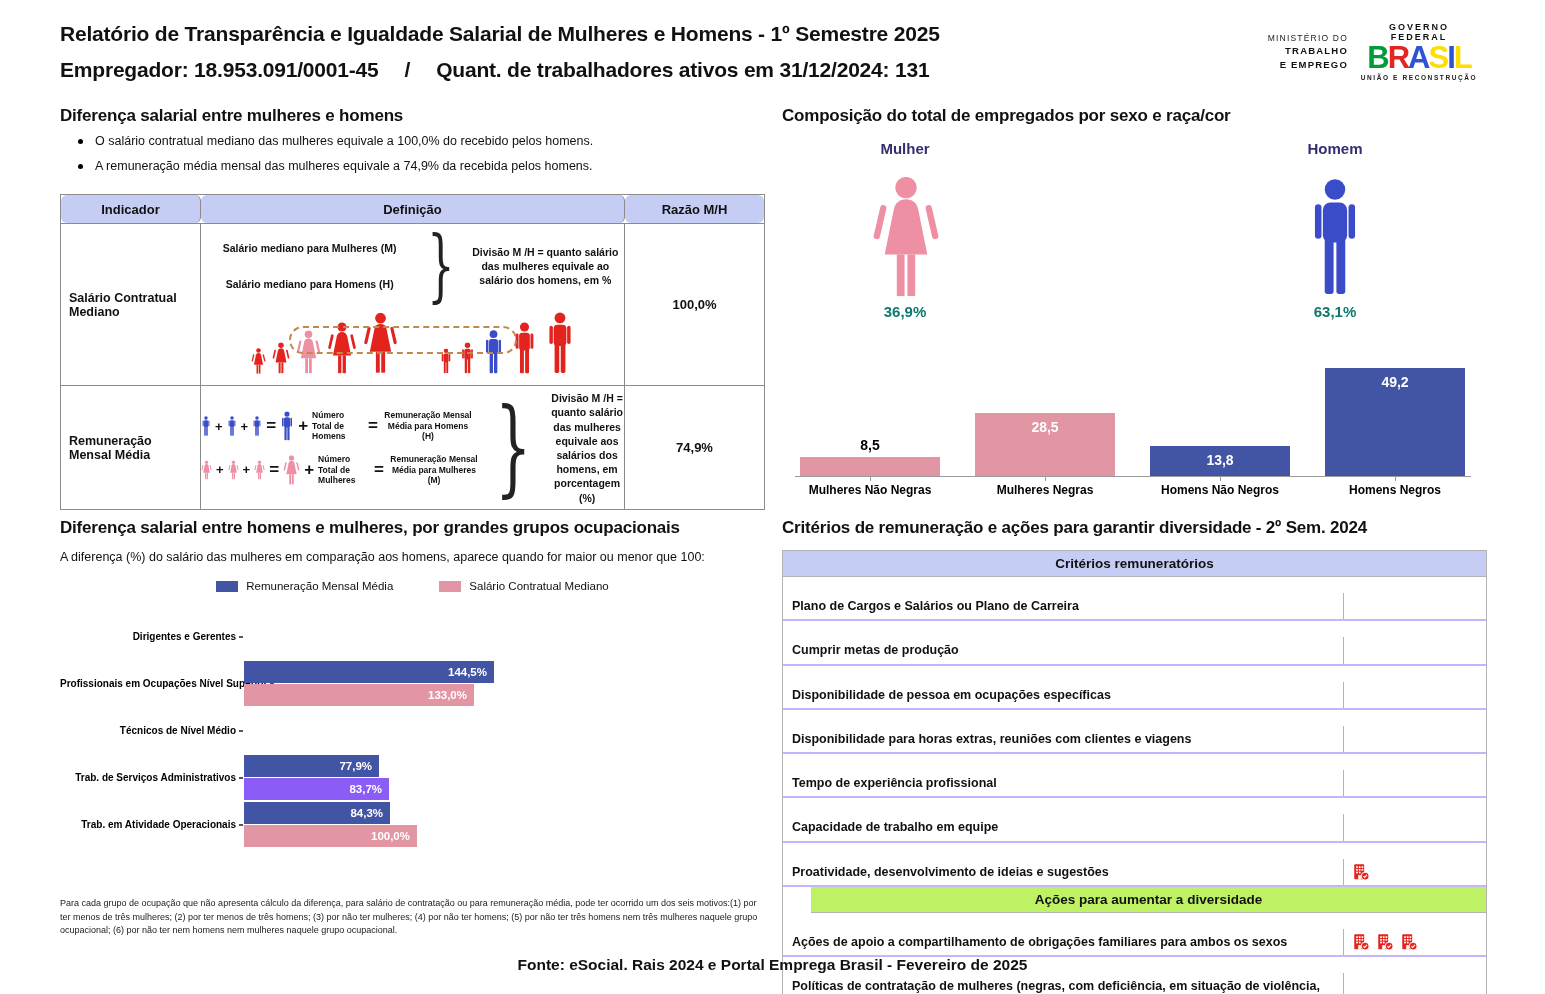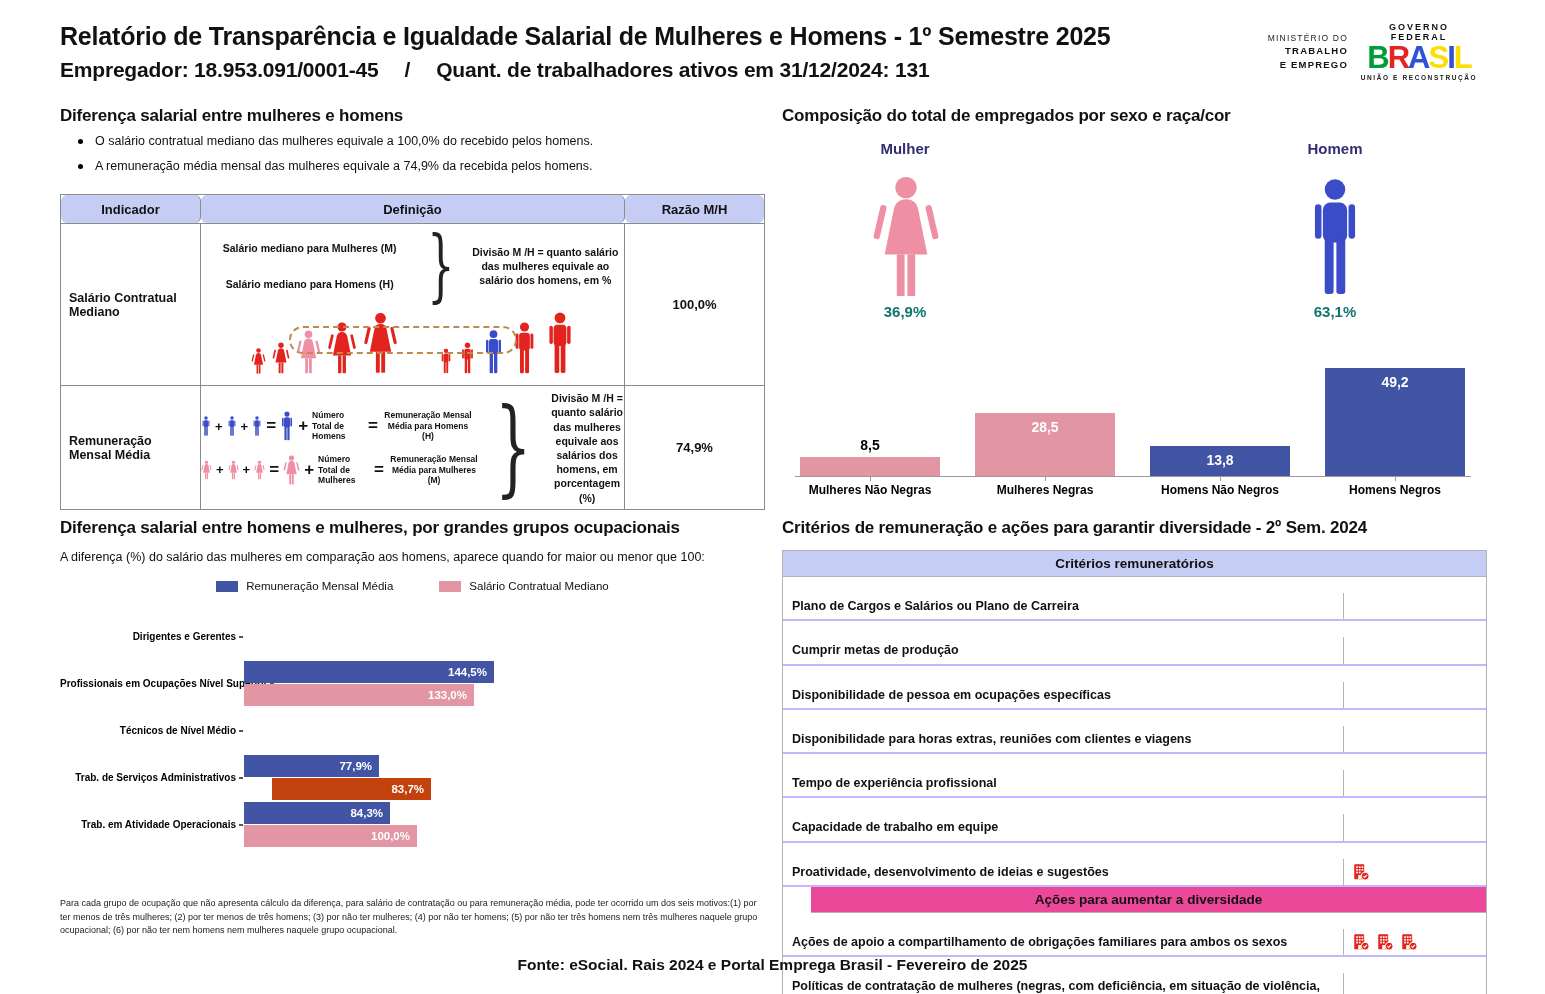--- a/index.html
+++ b/index.html
@@ -1,21 +1,21 @@
 <!DOCTYPE html>
 <html><head>
 <meta charset="utf-8">
 <style>
   * { margin:0; padding:0; box-sizing:border-box; }
   html,body { background:#fff; }
   .page { position:relative; width:1545px; height:994px; background:#fff;
           font-family:"Liberation Sans", sans-serif; color:#111; overflow:hidden; }
 
   
-  .hd-title { position:absolute; left:60px; top:22px; font-size:25px; font-weight:bold; letter-spacing:-0.2px; }
+  .hd-title { position:absolute; left:60px; top:22px; font-size:21px; font-weight:bold; letter-spacing:-0.2px; }
   .hd-sub   { position:absolute; left:60px; top:58px; font-size:21px; font-weight:bold; letter-spacing:-0.2px; }
   .hd-sub .sep { display:inline-block; margin:0 26px; }
   .ministry { position:absolute; left:1238px; top:32px; width:110px; text-align:right; line-height:1.45; }
   .ministry .m1 { font-size:8.5px; letter-spacing:1.2px; color:#222; }
   .ministry .m2 { font-size:9.5px; font-weight:bold; letter-spacing:1.2px; color:#111; }
   .govlogo { position:absolute; left:1360px; top:22px; width:118px; text-align:center; }
   .govlogo .g1 { font-size:9px; font-weight:900; letter-spacing:2px; }
   .brasil { font-size:31px; font-weight:900; letter-spacing:-2px; line-height:1.0; }
   .brasil span { display:inline-block; }
   .govlogo .g3 { font-size:6.5px; font-weight:bold; letter-spacing:1.6px; margin-top:1px; color:#222; }
@@ -335,21 +335,21 @@
         </div>
       </div>
       <div class="occ-row">
         <div class="occ-label"><span>Técnicos de Nível Médio</span><span class="occ-tick"></span></div>
         <div class="occ-bars"></div>
       </div>
       <div class="occ-row">
         <div class="occ-label"><span>Trab. de Serviços Administrativos</span><span class="occ-tick"></span></div>
         <div class="occ-bars">
           <div class="occ-bar" style="width: 135px; background: rgb(66, 84, 164);">77,9%</div>
-          <div class="occ-bar" style="width: 159px; background: #c2410c; margin-left: 28px;">83,7%</div>
+          <div class="occ-bar" style="width: 145px; background: #8b5cf6;">83,7%</div>
         </div>
       </div>
       <div class="occ-row">
         <div class="occ-label"><span>Trab. em Atividade Operacionais</span><span class="occ-tick"></span></div>
         <div class="occ-bars">
           <div class="occ-bar" style="width: 146px; background: rgb(66, 84, 164);">84,3%</div>
           <div class="occ-bar" style="width: 173px; background: rgb(226, 149, 163);">100,0%</div>
         </div>
       </div>
     </div>
@@ -383,21 +383,21 @@
         <div class="crit-icons"></div>
       </div>
       <div class="crit-row">
         <div class="crit-label">Proatividade, desenvolvimento de ideias e sugestões</div>
         <div class="crit-icons">
           <svg viewBox="0 0 20 20" width="18" height="18">
             <use href="#sym-building" fill="#e3231d"></use>
           </svg>
         </div>
       </div>
-      <div class="crit-head" style="background: #ec4899; margin-left: 28px;">Ações para aumentar a diversidade</div>
+      <div class="crit-head" style="background: #bef264; margin-left: 28px;">Ações para aumentar a diversidade</div>
       <div class="crit-row">
         <div class="crit-label">Ações de apoio a compartilhamento de obrigações familiares para ambos os sexos</div>
         <div class="crit-icons">
           <svg viewBox="0 0 20 20" width="18" height="18">
             <use href="#sym-building" fill="#e3231d"></use>
           </svg>
           <svg viewBox="0 0 20 20" width="18" height="18">
             <use href="#sym-building" fill="#e3231d"></use>
           </svg>
           <svg viewBox="0 0 20 20" width="18" height="18">

